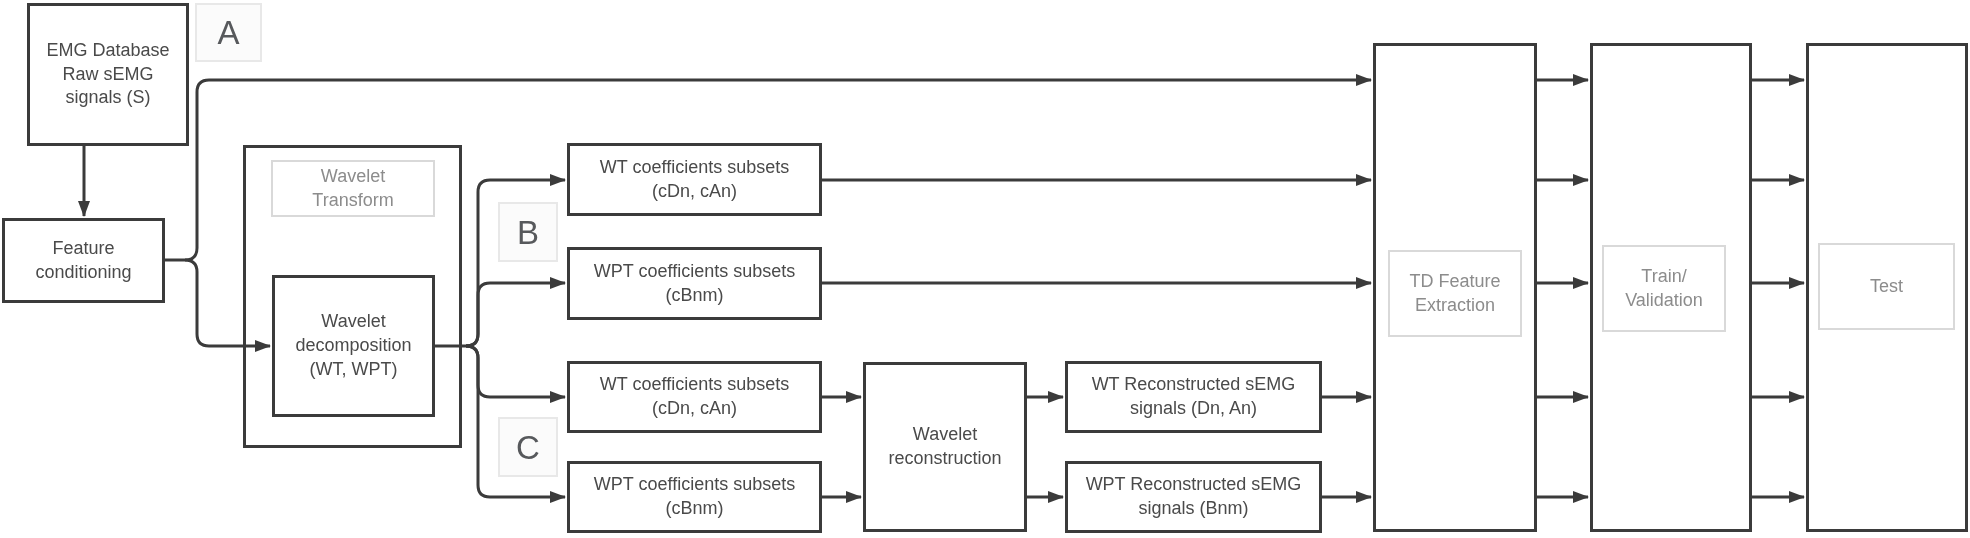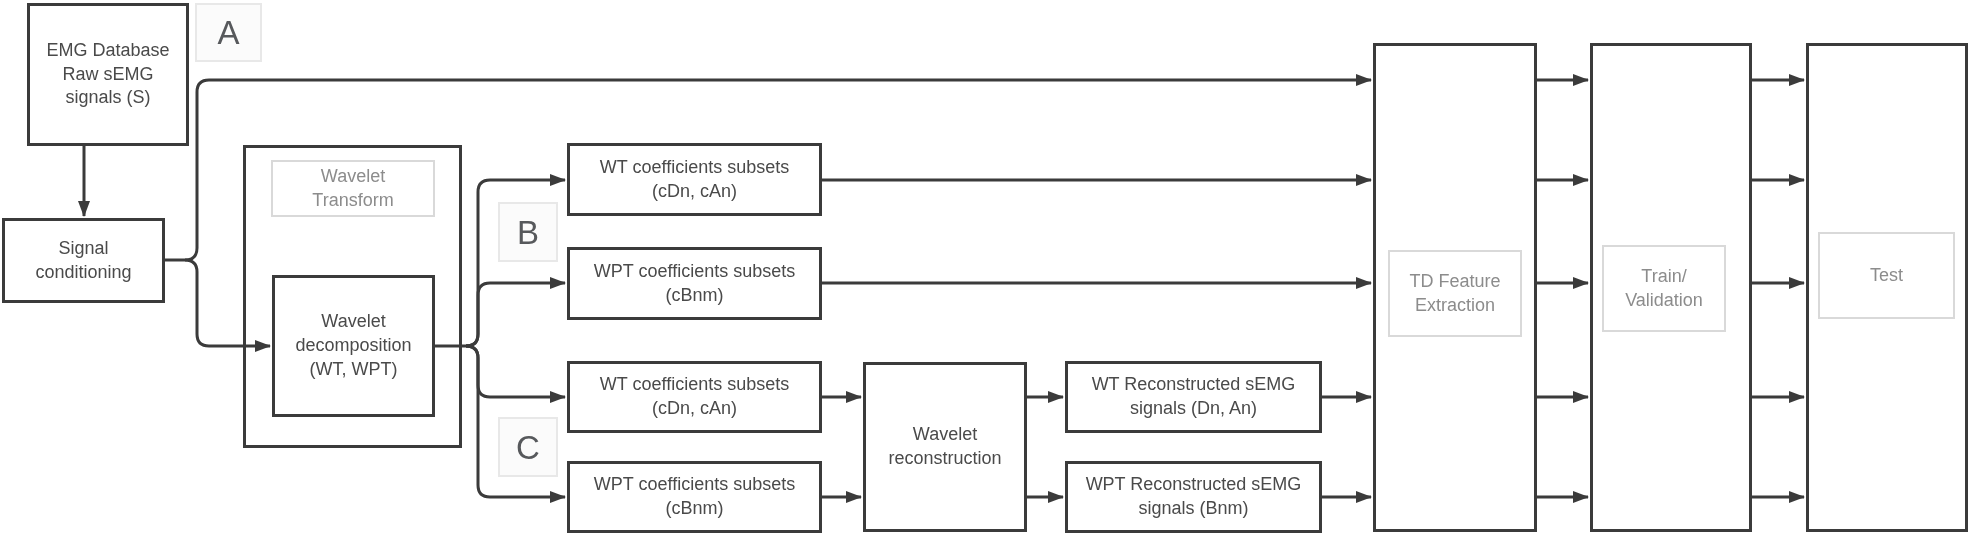--- a/index.html
+++ b/index.html
@@ -38,21 +38,21 @@
   #n-cwt       {left:567px; top:361px; width:255px; height:72px;}
   #n-cwpt      {left:567px; top:461px; width:255px; height:72px;}
   #n-recon     {left:863px; top:362px; width:164px; height:170px;}
   #n-wtrec     {left:1065px;top:361px; width:257px; height:72px;}
   #n-wptrec    {left:1065px;top:461px; width:257px; height:72px;}
   #n-td        {left:1373px;top:43px;  width:164px; height:489px;}
   #n-td-ghost  {left:1388px;top:250px; width:134px; height:87px;}
   #n-train     {left:1590px;top:43px;  width:162px; height:489px;}
   #n-train-ghost{left:1602px;top:245px;width:124px; height:87px;}
   #n-test      {left:1806px;top:43px;  width:162px; height:489px;}
-  #n-test-ghost{left:1818px;top:232px; width:137px; height:87px;}
+  #n-test-ghost{left:1818px;top:243px; width:137px; height:87px;}
   #connectors{position:absolute;left:0;top:0;width:1970px;height:538px;}
 </style>
 </head>
 <body>
 
 <div id="stage">
 
   <svg id="connectors" viewBox="0 0 1970 538" xmlns="http://www.w3.org/2000/svg">
     <defs>
       <marker id="arr" viewBox="0 0 18 14" refX="16" refY="7" markerWidth="18" markerHeight="14" markerUnits="userSpaceOnUse" orient="auto">
@@ -102,21 +102,21 @@
       <path d="M1752,497 H1804" marker-end="url(#arr)"></path>
     </g>
   </svg>
 
   <div class="node solid" id="n-emg">EMG Database
 Raw sEMG
 signals (S)</div>
 
   <div class="node letter" id="n-label-a">A</div>
 
-  <div class="node solid" id="n-signal">Signal
+  <div class="node solid" id="n-signal">Feature
 conditioning</div>
 
   <div class="node groupbox" id="n-group"></div>
 
   <div class="node ghost" id="n-wt-ghost">Wavelet
 Transform</div>
 
   <div class="node solid" id="n-decomp">Wavelet
 decomposition
 (WT, WPT)</div>

